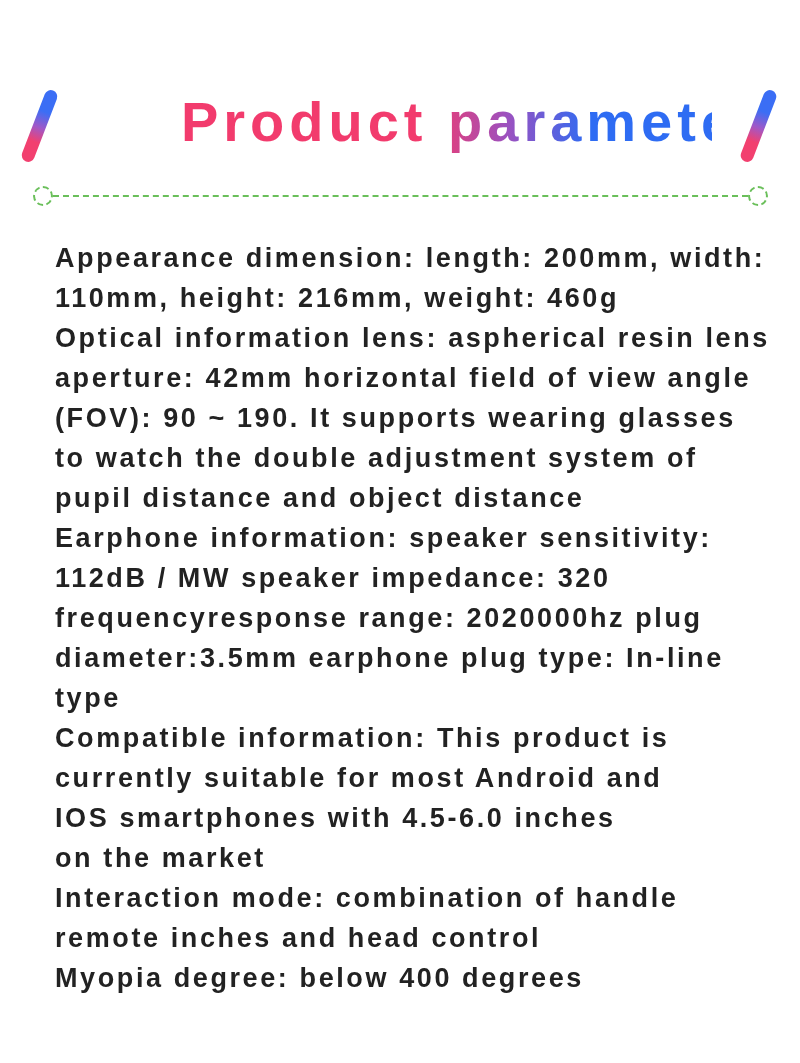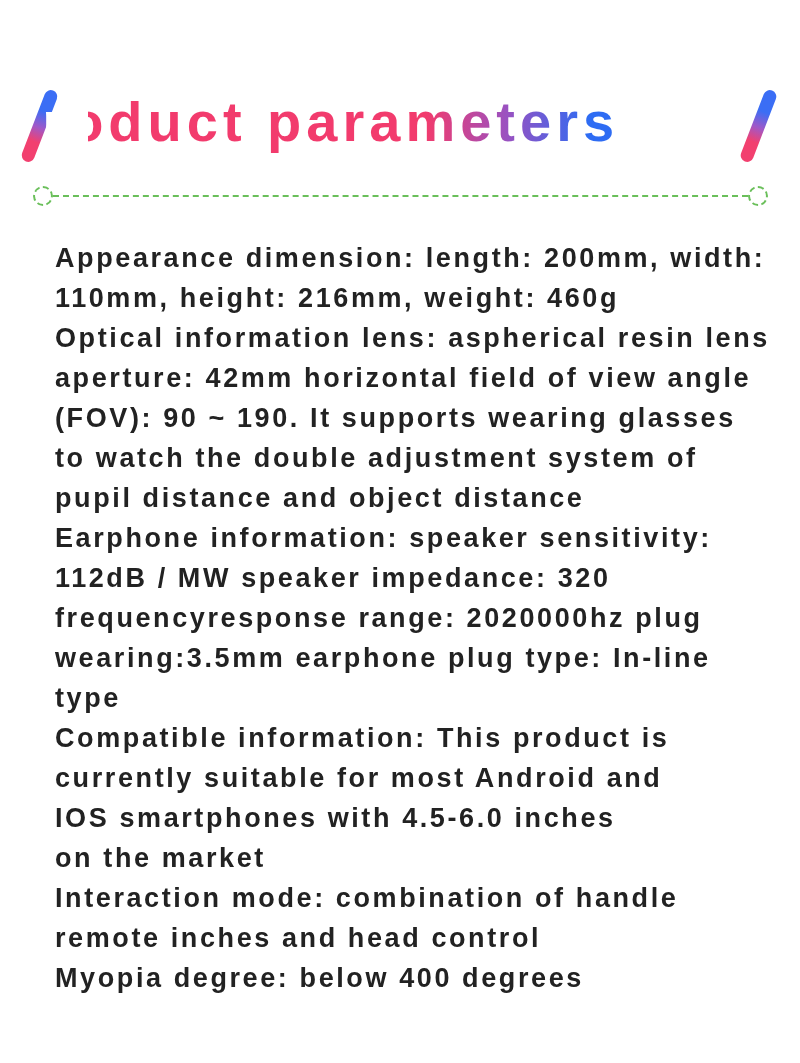--- a/index.html
+++ b/index.html
@@ -28,23 +28,23 @@
       var(--slash-pink, #f2406f) 72%,
       var(--slash-pink, #f2406f) 100%);
     transform: rotate(21deg);
   }
   .slash-left  { left: 33px; }
   .slash-right { right: 35px; }
 
   .title {
     position: absolute;
     top: 86px;
-    left: 0;
+    left: 6px;
     right: 0;
-    text-align: left;
+    text-align: right;
     font-size: 56px;
     font-weight: bold;
     line-height: 72px;
     letter-spacing: 5px;
     white-space: nowrap;
     color: var(--title-pink, #f23b6d);
     text-decoration: underline;
   }
   @supports ((-webkit-background-clip: text) or (background-clip: text)) {
     .title {
@@ -125,21 +125,21 @@
       <div class="spec-line">Appearance dimension: length: 200mm, width:</div>
       <div class="spec-line">110mm, height: 216mm, weight: 460g</div>
       <div class="spec-line">Optical information lens: aspherical resin lens</div>
       <div class="spec-line">aperture: 42mm horizontal field of view angle</div>
       <div class="spec-line">(FOV): 90 ~ 190. It supports wearing glasses</div>
       <div class="spec-line">to watch the double adjustment system of</div>
       <div class="spec-line">pupil distance and object distance</div>
       <div class="spec-line">Earphone information: speaker sensitivity:</div>
       <div class="spec-line">112dB / MW speaker impedance: 320</div>
       <div class="spec-line">frequencyresponse range: 2020000hz plug</div>
-      <div class="spec-line">wearing:3.5mm earphone plug type: In-line</div>
+      <div class="spec-line">diameter:3.5mm earphone plug type: In-line</div>
       <div class="spec-line">type</div>
       <div class="spec-line">Compatible information: This product is</div>
       <div class="spec-line">currently suitable for most Android and</div>
       <div class="spec-line">IOS smartphones with 4.5-6.0 inches</div>
       <div class="spec-line">on the market</div>
       <div class="spec-line">Interaction mode: combination of handle</div>
       <div class="spec-line">remote inches and head control</div>
       <div class="spec-line">Myopia degree: below 400 degrees</div>
     </main>
 

